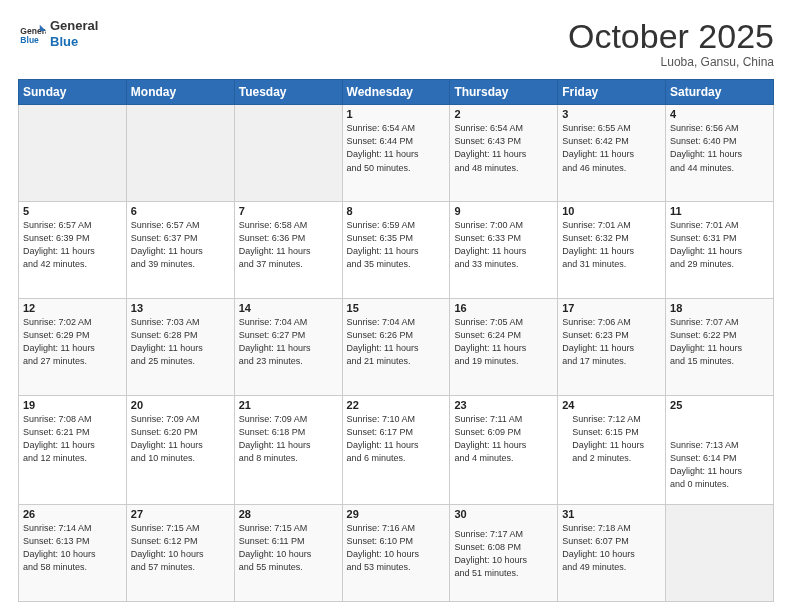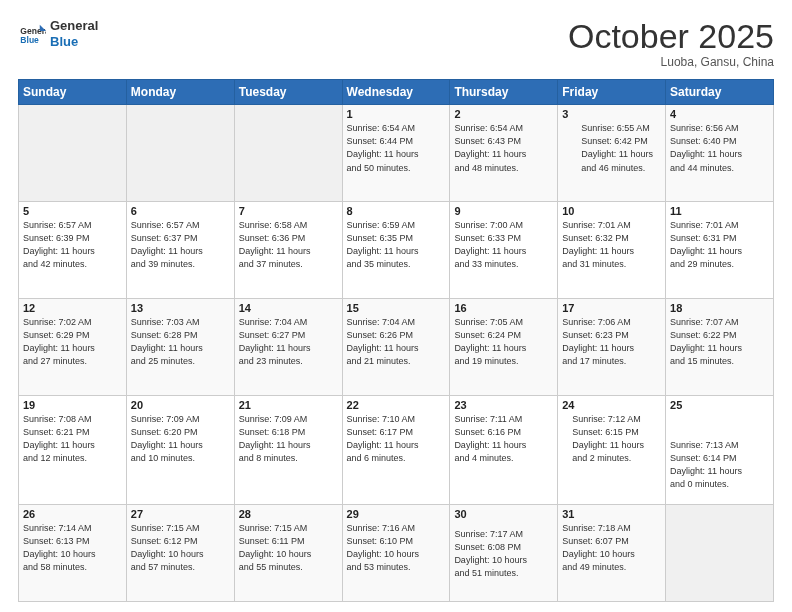--- a/index.html
+++ b/index.html
@@ -139,21 +139,21 @@
           </td>
           <td>
             <div class="day-number">2</div>
             <div class="day-info" style="white-space: pre-line;">Sunrise: 6:54 AM
 Sunset: 6:43 PM
 Daylight: 11 hours
 and 48 minutes.</div>
           </td>
           <td>
             <div class="day-number">3</div>
-            <div class="day-info" style="white-space: pre-line; margin-left: 19px;">Sunrise: 6:55 AM
+            <div class="day-info" style="white-space: pre-line;">Sunrise: 6:55 AM
 Sunset: 6:42 PM
 Daylight: 11 hours
 and 46 minutes.</div>
           </td>
           <td>
             <div class="day-number">4</div>
             <div class="day-info" style="white-space: pre-line;">Sunrise: 6:56 AM
 Sunset: 6:40 PM
 Daylight: 11 hours
 and 44 minutes.</div>
@@ -286,21 +286,21 @@
           <td>
             <div class="day-number">22</div>
             <div class="day-info" style="white-space: pre-line;">Sunrise: 7:10 AM
 Sunset: 6:17 PM
 Daylight: 11 hours
 and 6 minutes.</div>
           </td>
           <td>
             <div class="day-number">23</div>
             <div class="day-info" style="white-space: pre-line;">Sunrise: 7:11 AM
-Sunset: 6:16 PM
+Sunset: 6:09 PM
 Daylight: 11 hours
 and 4 minutes.</div>
           </td>
           <td>
             <div class="day-number">24</div>
             <div class="day-info" style="white-space: pre-line; margin-left: 10px;">Sunrise: 7:12 AM
 Sunset: 6:15 PM
 Daylight: 11 hours
 and 2 minutes.</div>
           </td>

